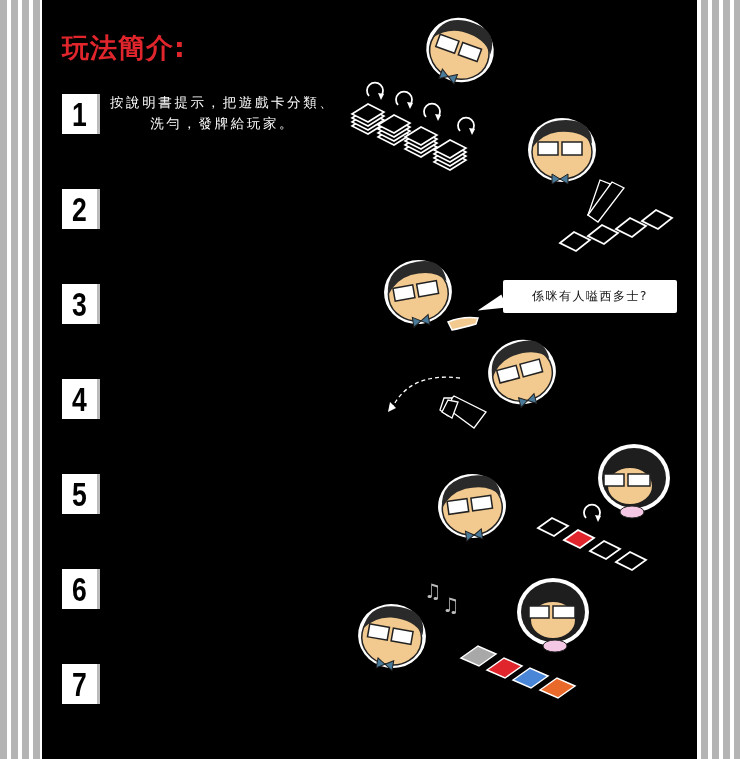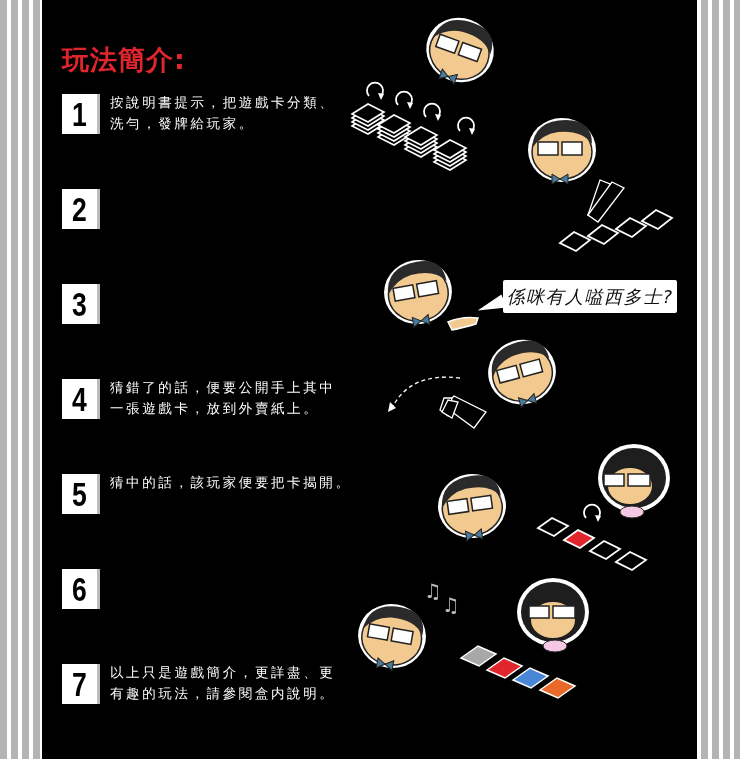--- a/index.html
+++ b/index.html
@@ -18,43 +18,44 @@
     content:""; position:absolute; right:-2px; top:0; width:2px; height:100%; background:#fff;
   }
   .stripes-right {
     left:697px; width:43px;
     background: repeating-linear-gradient(to right,
       #ffffff 0px, #ffffff 4px,
       #b4b4b4 4px, #b4b4b4 11px);
   }
   .panel { position:absolute; left:42px; top:0; width:655px; height:759px; background:#000; }
   .title {
-    position:absolute; left:62px; top:42px;
+    position:absolute; left:62px; top:30px;
     color:#e0262c; font-size:27px; font-weight:bold; letter-spacing:1px;
     font-family:"DejaVu Sans", sans-serif;
   }
   .step { position:absolute; left:62px; display:flex; align-items:flex-start; }
   .num-wrap { width:38px; height:44px; position:relative; }
   .num-box {
     position:absolute; left:0; top:2px; width:38px; height:40px; background:#fff;
     border-right:3px solid #bbb;
     display:flex; align-items:center; justify-content:center;
   }
   .num-box span {
     font-family:"Liberation Sans", sans-serif; font-weight:bold; font-size:34px; color:#000;
     display:inline-block; transform:scaleX(0.78);
   }
   .step-text {
     margin-left:10px; color:#fff; font-size:13.5px; line-height:21px; letter-spacing:2.6px;
     white-space:pre;
+    text-align:center;
   }
   .bubble {
     position:absolute; left:503px; top:280px; width:174px; height:33px;
-    background:#fff; border-radius:2px; color:#111; font-size:18px; letter-spacing:1.5px;
-    display:flex; align-items:center; justify-content:center;font-style:italic;
+    background:#fff; border-radius:2px; color:#111; font-size:12px; letter-spacing:1.5px;
+    display:flex; align-items:center; justify-content:center;
   }
   .bubble-tail {
     position:absolute; left:476px; top:294px; width:0; height:0;
     border-top:6px solid transparent; border-bottom:8px solid transparent;
     border-right:28px solid #fff; transform:rotate(-22deg); transform-origin:right center;
   }
   .illus { position:absolute; }
   svg { display:block; overflow:visible; }
 </style>
 </head>
@@ -88,46 +89,41 @@
         <span>3</span>
       </div>
     </div>
 </div>
 <div class="step" style="top:377px;">
   <div class="num-wrap">
       <div class="num-box">
         <span>4</span>
       </div>
     </div>
-  <div class="step-text">猜錯了的話，便要公開手上其中
-一張遊戲卡，放到外賣紙上。</div>
 </div>
 <div class="step" style="top:472px;">
   <div class="num-wrap">
       <div class="num-box">
         <span>5</span>
       </div>
     </div>
-  <div class="step-text">猜中的話，該玩家便要把卡揭開。</div>
 </div>
 <div class="step" style="top:567px;">
   <div class="num-wrap">
       <div class="num-box">
         <span>6</span>
       </div>
     </div>
 </div>
 <div class="step" style="top:662px;">
   <div class="num-wrap">
       <div class="num-box">
         <span>7</span>
       </div>
     </div>
-  <div class="step-text">以上只是遊戲簡介，更詳盡、更
-有趣的玩法，請參閱盒内說明。</div>
 </div>
 
 <div class="bubble-tail"></div>
 <div class="bubble">係咪有人嗌西多士?</div>
 
 <svg class="illus" style="left:0;top:0;" width="740" height="759">
   <defs>
     <g id="card-stack">
       <g fill="#000" stroke="#fff" stroke-width="1.6">
         <polygon points="0,24 16,14 32,22 16,32"></polygon>

